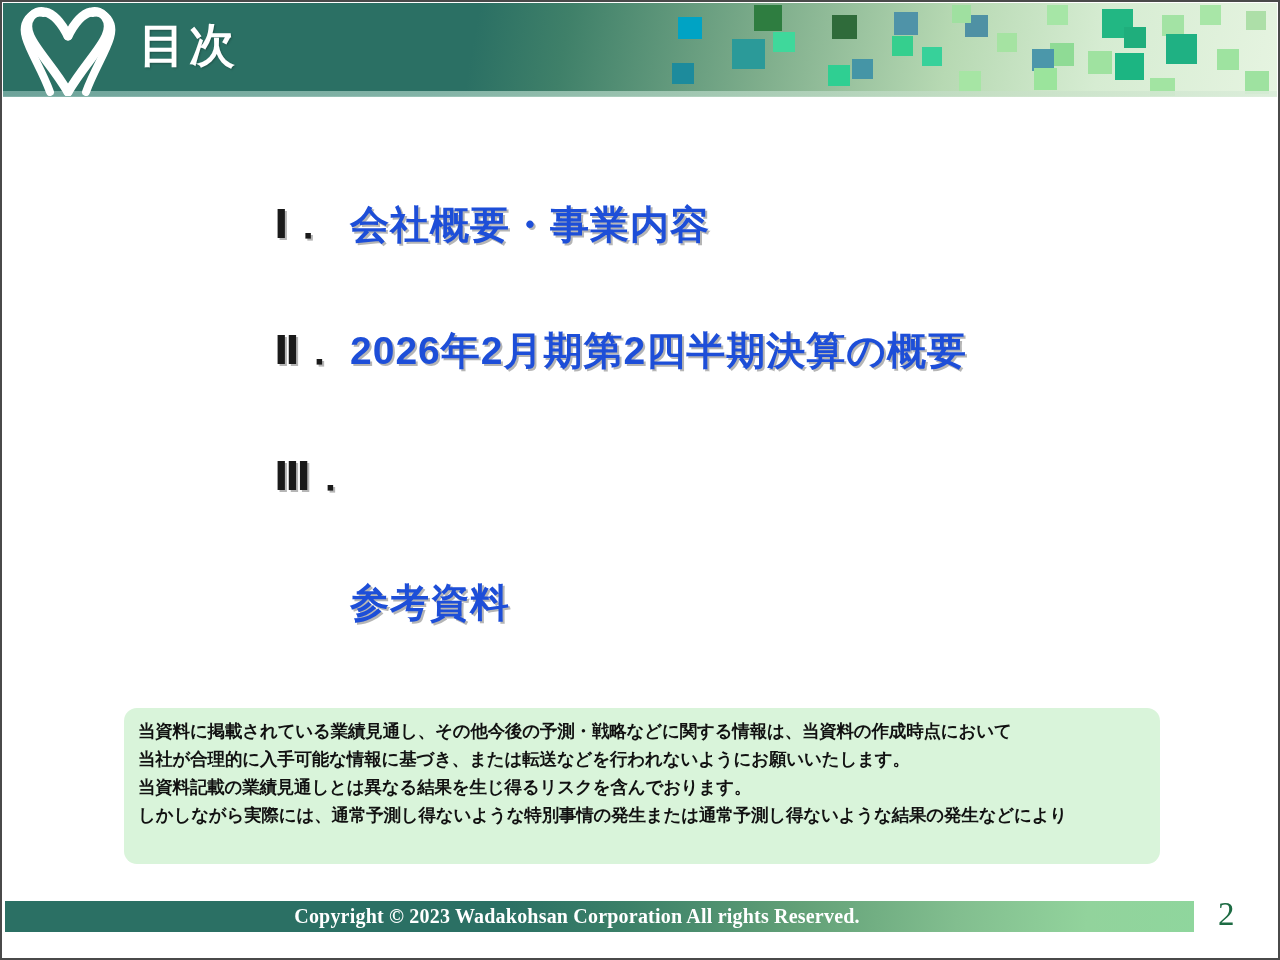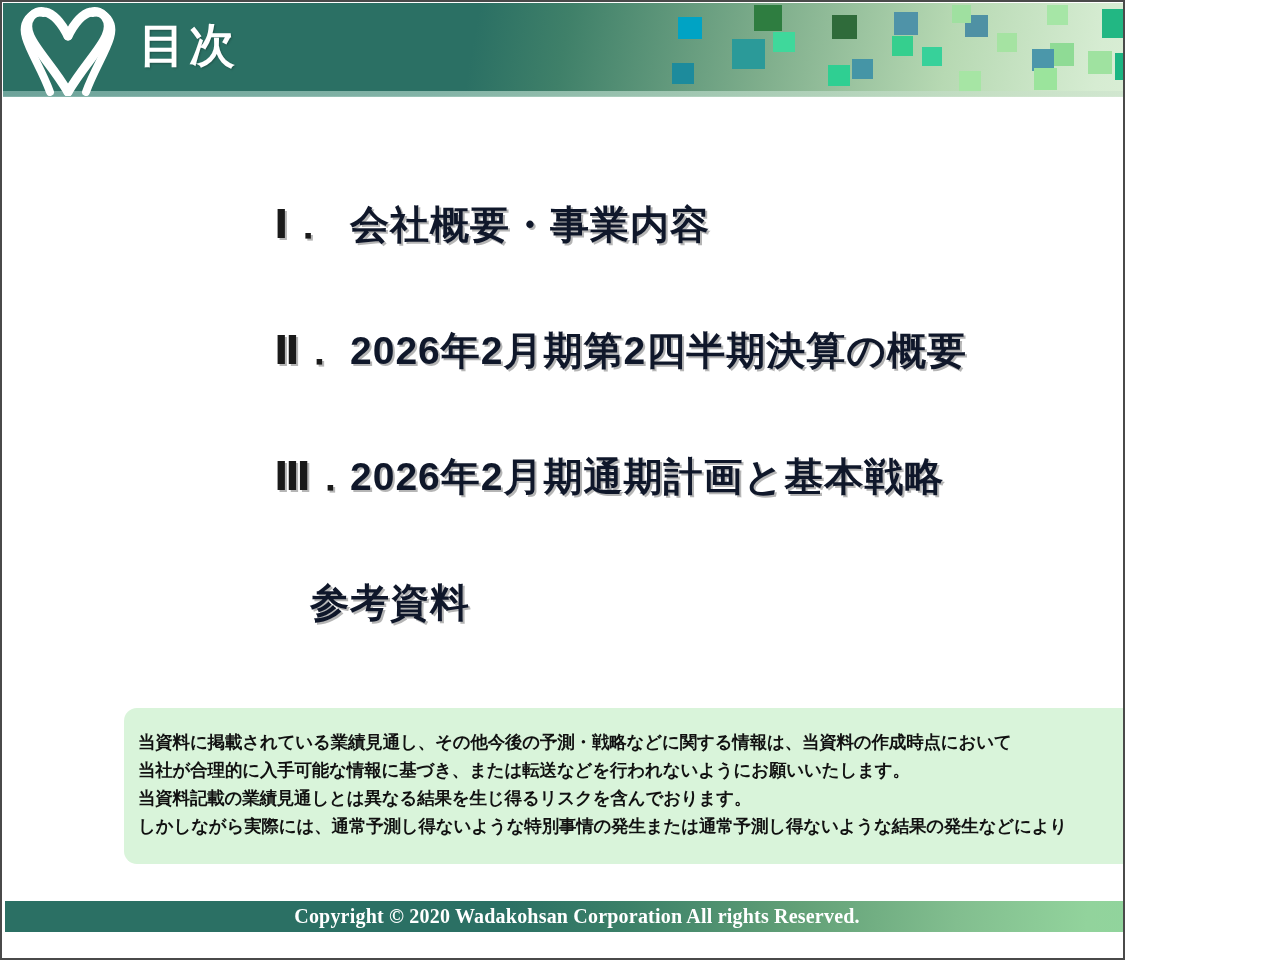--- a/index.html
+++ b/index.html
@@ -7,21 +7,21 @@
     margin: 0;
     padding: 0;
     background: #ffffff;
   }
   body {
     font-family: "Liberation Sans", "DejaVu Sans", sans-serif;
   }
 
   #slide {
     position: relative;
-    width: 1125px;
+    width: 1280px;
     height: 960px;
     background: #ffffff;
     overflow: hidden;
     box-sizing: border-box;
     border: 2px solid #4a4a4a;
   }
 
   
   #header-band {
     position: absolute;
@@ -101,40 +101,40 @@
     font-weight: bold;
     color: #1a1a1a;
     width: 76px;
     flex: 0 0 76px;
     letter-spacing: 0px;
     text-shadow: 2px 2px 0px rgba(120,120,120,0.55);
   }
   .toc-text {
     font-size: 39px;
     font-weight: bold;
-    color: #0f172a;
+    color: #1d4ed8;
     letter-spacing: 1px;
     white-space: nowrap;
     text-shadow: 2px 2px 0px rgba(120,120,120,0.55);
   }
   .toc-row.no-number .toc-text {
-    margin-left: 36px;
+    margin-left: 76px;
   }
 
   
   #disclaimer {
     position: absolute;
     left: 122px;
     top: 706px;
     width: 1036px;
     height: 156px;
     background: #d9f4da;
     border-radius: 13px;
     box-sizing: border-box;
-    padding: 20px 14px 0 14px;
+    padding: 9px 14px 0 14px;
   }
   .disc-line {
     font-size: 17.5px;
     font-weight: bold;
     color: #111111;
     line-height: 28px;
     letter-spacing: -0.2px;
     white-space: nowrap;
   }
 
@@ -238,34 +238,33 @@
       <span class="toc-text">会社概要・事業内容</span>
     </div>
 
     <div class="toc-row">
       <span class="toc-num">Ⅱ．</span>
       <span class="toc-text">2026年2月期第2四半期決算の概要</span>
     </div>
 
     <div class="toc-row">
       <span class="toc-num">Ⅲ．</span>
-      <span class="toc-text">2026年2月期通期計画と基本戦略</span>
     </div>
 
     <div class="toc-row no-number">
       <span class="toc-text">参考資料</span>
     </div>
 
   </div>
 
   <div id="disclaimer">
     <div class="disc-line">当資料に掲載されている業績見通し、その他今後の予測・戦略などに関する情報は、当資料の作成時点において</div>
     <div class="disc-line">当社が合理的に入手可能な情報に基づき、または転送などを行われないようにお願いいたします。</div>
     <div class="disc-line">当資料記載の業績見通しとは異なる結果を生じ得るリスクを含んでおります。</div>
     <div class="disc-line">しかしながら実際には、通常予測し得ないような特別事情の発生または通常予測し得ないような結果の発生などにより</div>
   </div>
 
   <div id="footer-bar">
-    <div id="footer-text">Copyright © 2020  Wadakohsan Corporation All rights Reserved.</div>
+    <div id="footer-text">Copyright © 2023  Wadakohsan Corporation All rights Reserved.</div>
   </div>
   <div id="page-number">2</div>
 
 </div>
 
 </body></html>

